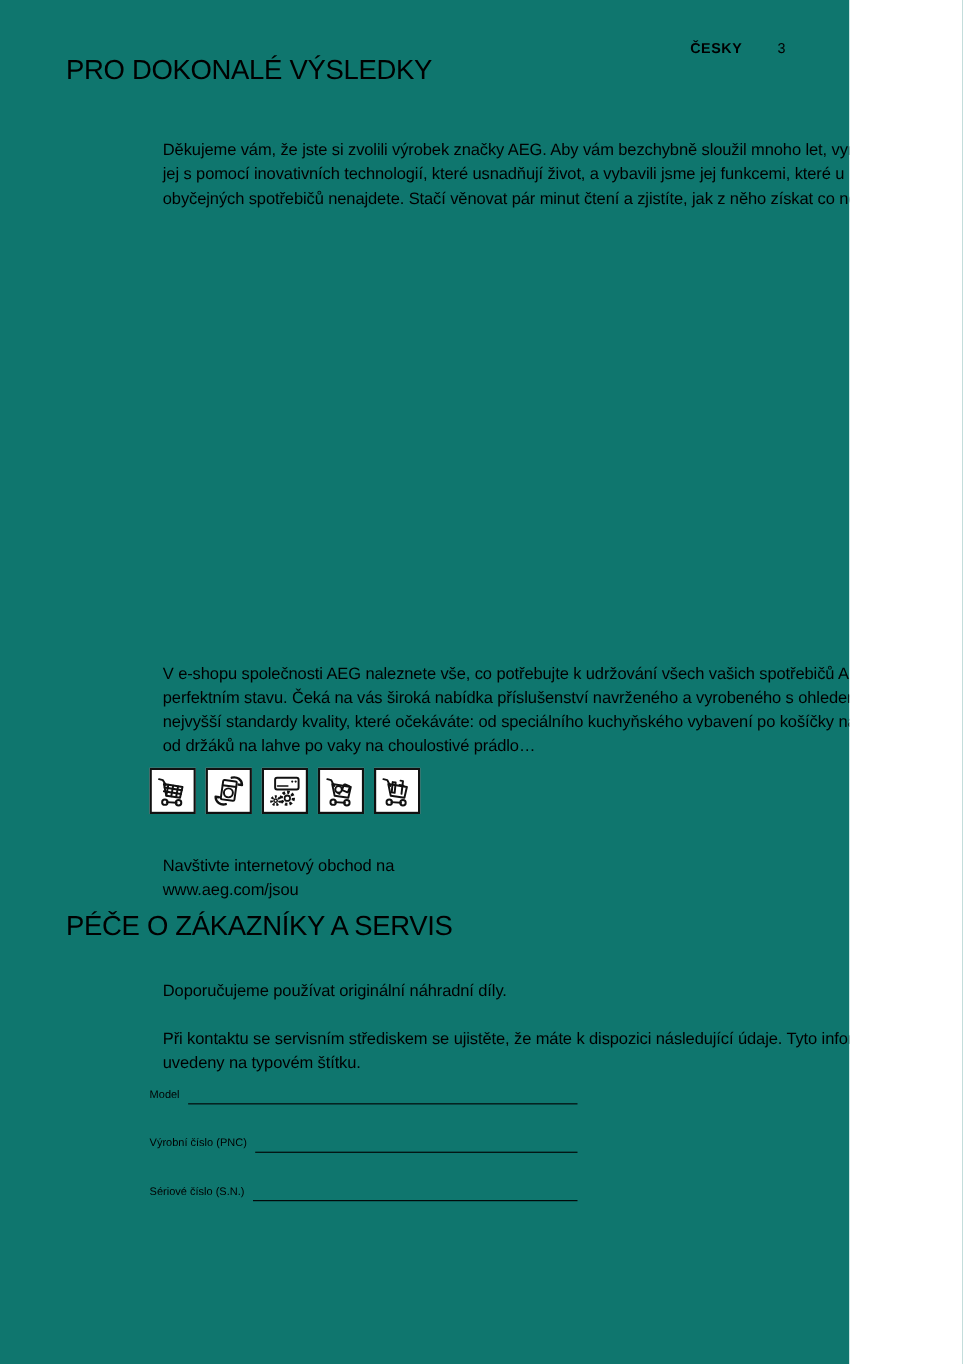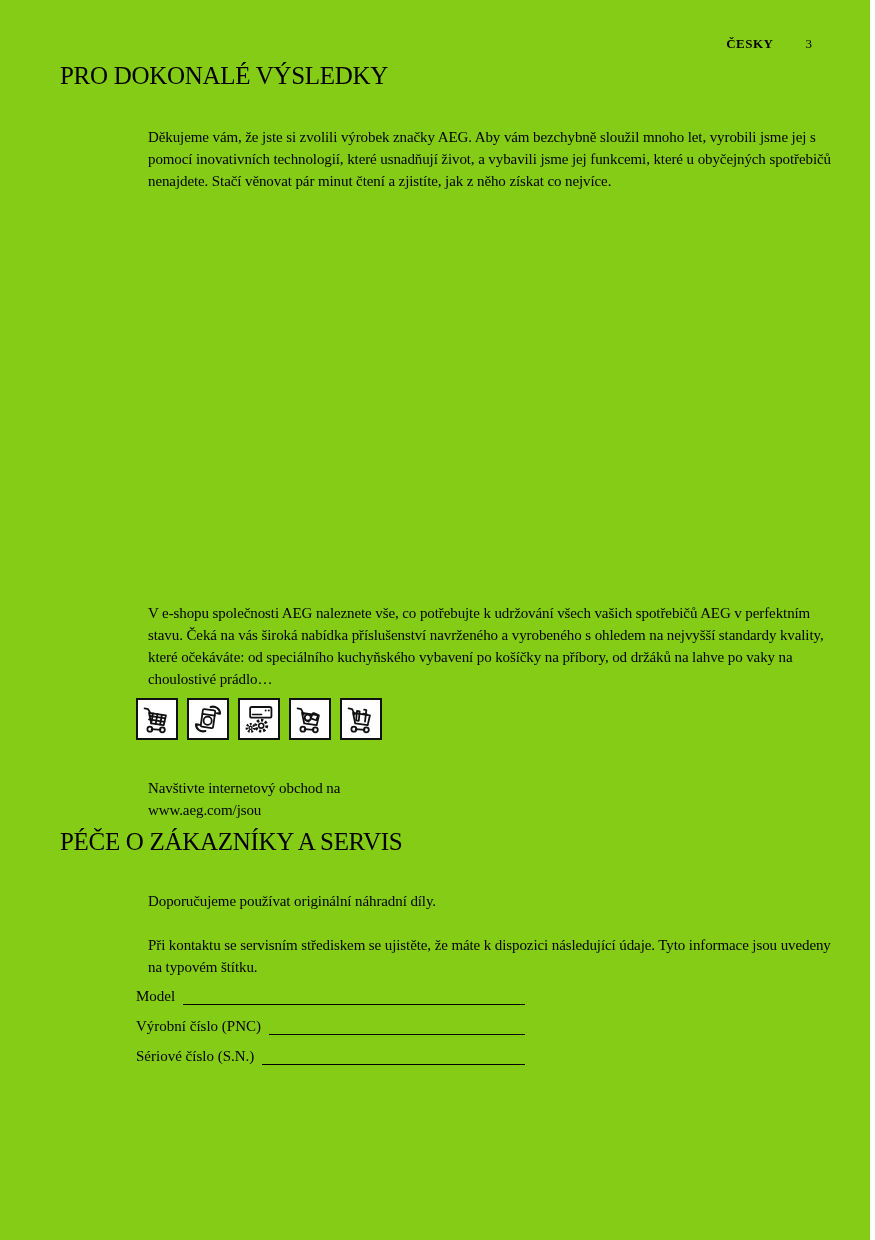--- a/index.html
+++ b/index.html
@@ -1,36 +1,36 @@
 <!DOCTYPE html>
 <html lang="cs"><head>
 <meta charset="utf-8">
 <style>
   html,body{margin:0;padding:0;background:#fff;}
   .page{
     position:relative;
-    width:870px;height:1240px;
-    background:#84cc16;
-    font-family:Liberation Serif, serif;
+    width:772px;height:1240px;
+    background:#0f766e;
+    font-family:Liberation Sans, sans-serif;
     color:#000;
     overflow:hidden;
   }
   .header-right{
     position:absolute;top:36px;right:58px;
     display:flex;align-items:baseline;gap:32px;
     font-size:13px;
   }
   .lang-label{font-weight:bold;letter-spacing:0.5px;}
   .page-num{font-size:13px;}
   h1.sec-title{
     position:absolute;left:60px;margin:0;
     font-size:25px;font-weight:400;letter-spacing:-0.3px;
     white-space:nowrap;
   }
-  .t1{top:62px;text-align:center;}
+  .t1{top:50px;text-align:center;}
   .t2{top:538px;}
   .t3{top:828px;}
   .body-text{
     position:absolute;left:136px;margin:12px;
     font-size:15px;line-height:22px;letter-spacing:-0.1px;
   }
   .p1{top:114px;width:692px;}
   .p2{top:590px;width:700px;}
   .note{top:878px;width:700px;}
   .p3{top:922px;width:700px;}
@@ -42,23 +42,23 @@
   .icon-box{
     width:38px;height:38px;
     border:2.5px solid #111;background:#fff;
     display:flex;align-items:center;justify-content:center;
   }
   .icon-box svg{display:block;}
   .form-area{
     position:absolute;left:136px;top:985px;width:389px;
   }
   .form-row{
-    display:flex;align-items:flex-end;
-    height:20px;margin-bottom:10px;
-    font-size:15px;
+    display:flex;align-items:center;
+    height:20px;margin-bottom:24px;
+    font-size:10px;
   }
   .form-label{white-space:nowrap;padding-right:8px;}
   .fill-line{
     flex:1;border-bottom:1.6px solid #000;height:16px;
   }
 </style>
 </head>
 <body>
 
 <div class="page">

